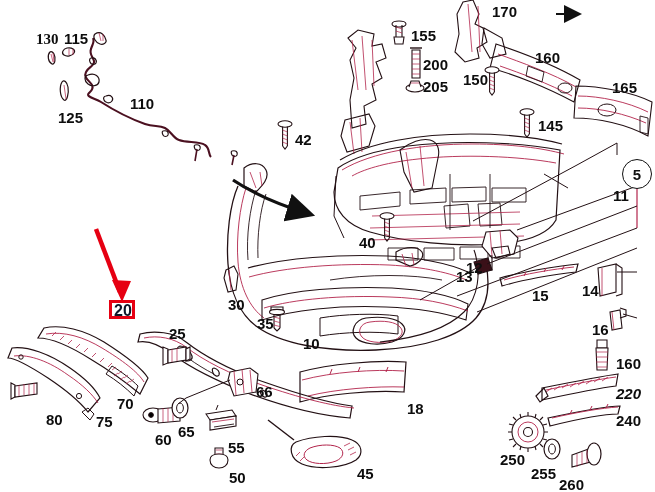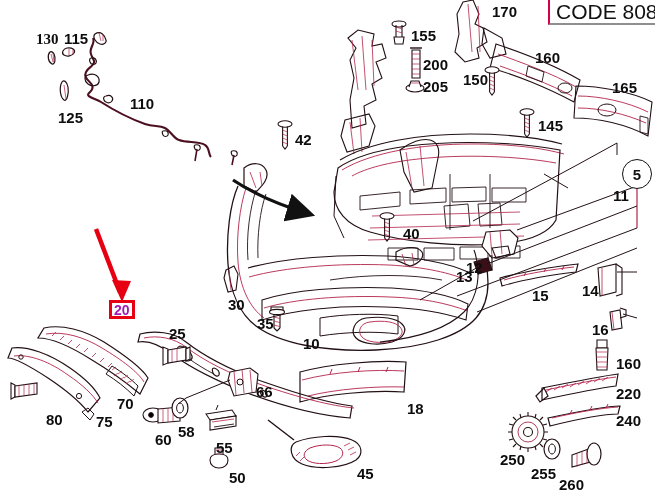--- a/index.html
+++ b/index.html
@@ -36,23 +36,23 @@
   .hl-box{
     position:absolute;
     border:3px solid #e60012;
     background:#ffffff;
     padding:0px 2px 1px 2px;
     line-height:1;
     box-sizing:border-box;
   }
   .hl-box .lbl-inner{
     font-family:"Liberation Sans", sans-serif;
-    font-size:14px;
+    font-size:16px;
     font-weight:700;
-    color:#a21caf;
+    color:#0f172a;
     display:block;
   }
   
   .code-box{
     position:absolute;
     background:#ffffff;
     border-left:2px solid #d4004b;
     border-bottom:2px solid #8f8f8f;
     box-sizing:border-box;
     display:flex;
@@ -414,23 +414,20 @@
     <g>
       <path d="M556,14 l22,0" stroke="#111" stroke-width="2" fill="none" marker-end="url(#blkArrow)"></path>
     </g>
 
     <g>
       <path d="M96,229 L120,292" stroke="#e60012" stroke-width="4.5" fill="none"></path>
       <path d="M122,302 L112,280 L131,281 Z" fill="#e60012"></path>
     </g>
   </svg>
 
-  <div class="code-box" style="left:548px; top:0px; width:107px; height:25px;">
-    <span class="code-text">CODE 808</span>
-  </div>
 
   <div class="callout" style="left:622px; top:159px;">
     <span>5</span>
   </div>
 
   <div class="hl-box" style="left:109px; top:300px; width:26px; height:19px;">
     <span class="lbl-inner">20</span>
   </div>
 
   <div id="labels">
@@ -441,41 +438,41 @@
       <div class="lbl" style="left: 295px; top: 132px;">42</div>
       <div class="lbl" style="left: 492px; top: 4px;">170</div>
       <div class="lbl" style="left: 411px; top: 28px;">155</div>
       <div class="lbl" style="left: 423px; top: 57px;">200</div>
       <div class="lbl" style="left: 423px; top: 79px;">205</div>
       <div class="lbl" style="left: 463px; top: 72px;">150</div>
       <div class="lbl" style="left: 535px; top: 50px;">160</div>
       <div class="lbl" style="left: 612px; top: 80px;">165</div>
       <div class="lbl" style="left: 538px; top: 118px;">145</div>
       <div class="lbl" style="left: 572px; top: 188px; margin-left: 41px;">11</div>
-      <div class="lbl" style="left: 359px; top: 226px; margin-left: 44px;">40</div>
+      <div class="lbl" style="left: 359px; top: 235px;">40</div>
       <div class="lbl" style="left: 466px; top: 236px; margin-top: 24px;">12</div>
       <div class="lbl" style="left: 456px; top: 269px;">13</div>
       <div class="lbl" style="left: 532px; top: 288px;">15</div>
       <div class="lbl" style="left: 582px; top: 283px;">14</div>
       <div class="lbl" style="left: 592px; top: 322px;">16</div>
       <div class="lbl" style="left: 228px; top: 297px;">30</div>
       <div class="lbl" style="left: 257px; top: 316px;">35</div>
       <div class="lbl" style="left: 303px; top: 336px;">10</div>
       <div class="lbl" style="left: 169px; top: 326px;">25</div>
       <div class="lbl" style="left: 117px; top: 396px;">70</div>
       <div class="lbl" style="left: 13px; top: 412px; margin-left: 33px;">80</div>
       <div class="lbl" style="left: 96px; top: 414px;">75</div>
       <div class="lbl" style="left: 155px; top: 432px;">60</div>
-      <div class="lbl" style="left: 178px; top: 424px;">58</div>
-      <div class="lbl" style="left: 216px; top: 440px;">55</div>
+      <div class="lbl" style="left: 178px; top: 424px;">65</div>
+      <div class="lbl" style="left: 228px; top: 440px;">55</div>
       <div class="lbl" style="left: 229px; top: 470px; text-align: center;">50</div>
       <div class="lbl" style="left: 256px; top: 384px;">66</div>
       <div class="lbl" style="left: 407px; top: 401px;">18</div>
       <div class="lbl" style="left: 357px; top: 466px;">45</div>
       <div class="lbl" style="left: 616px; top: 356px;">160</div>
-      <div class="lbl" style="left: 616px; top: 386px;">220</div>
+      <div class="lbl" style="left: 616px; top: 386px; font-style: italic;">220</div>
       <div class="lbl" style="left: 616px; top: 413px;">240</div>
       <div class="lbl" style="left: 500px; top: 452px;">250</div>
       <div class="lbl" style="left: 531px; top: 466px;">255</div>
       <div class="lbl" style="left: 559px; top: 477px;">260</div>
     </div>
 
 </div>
 
 </body></html>

